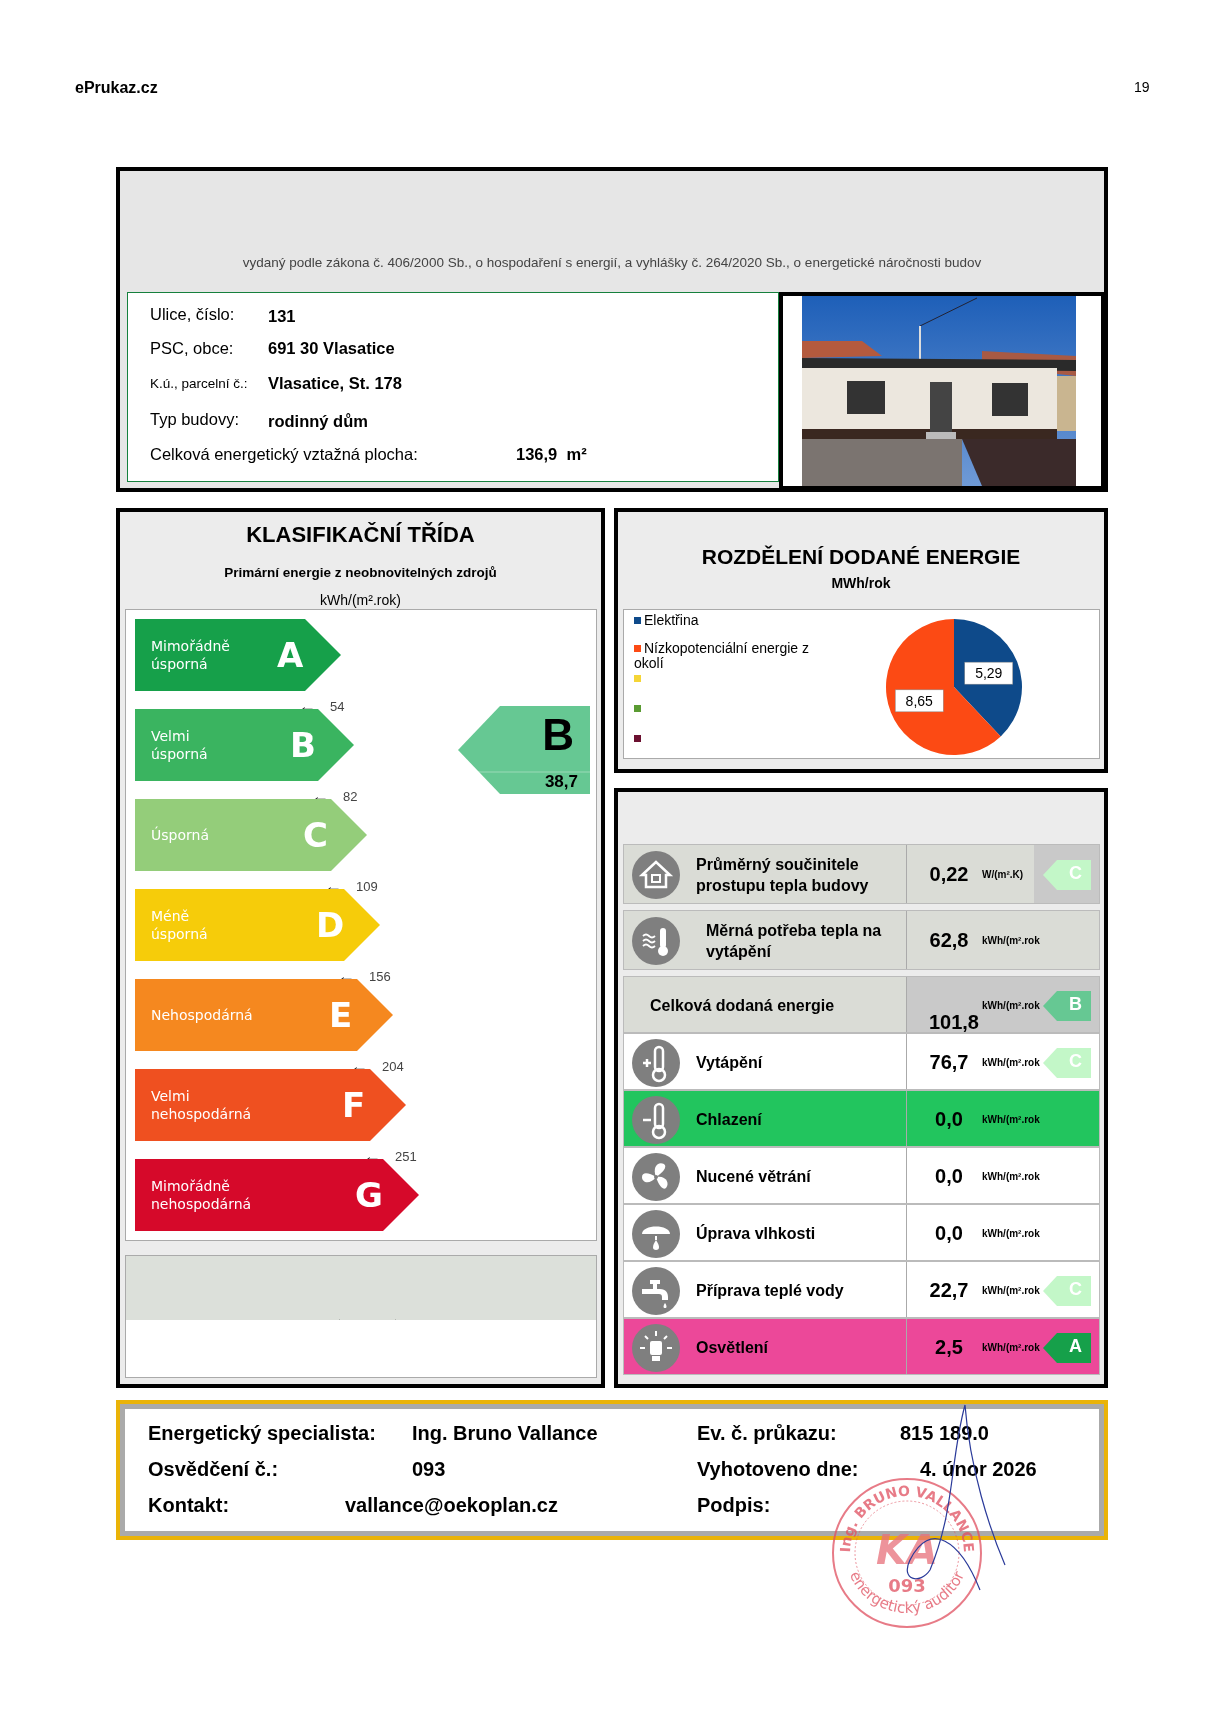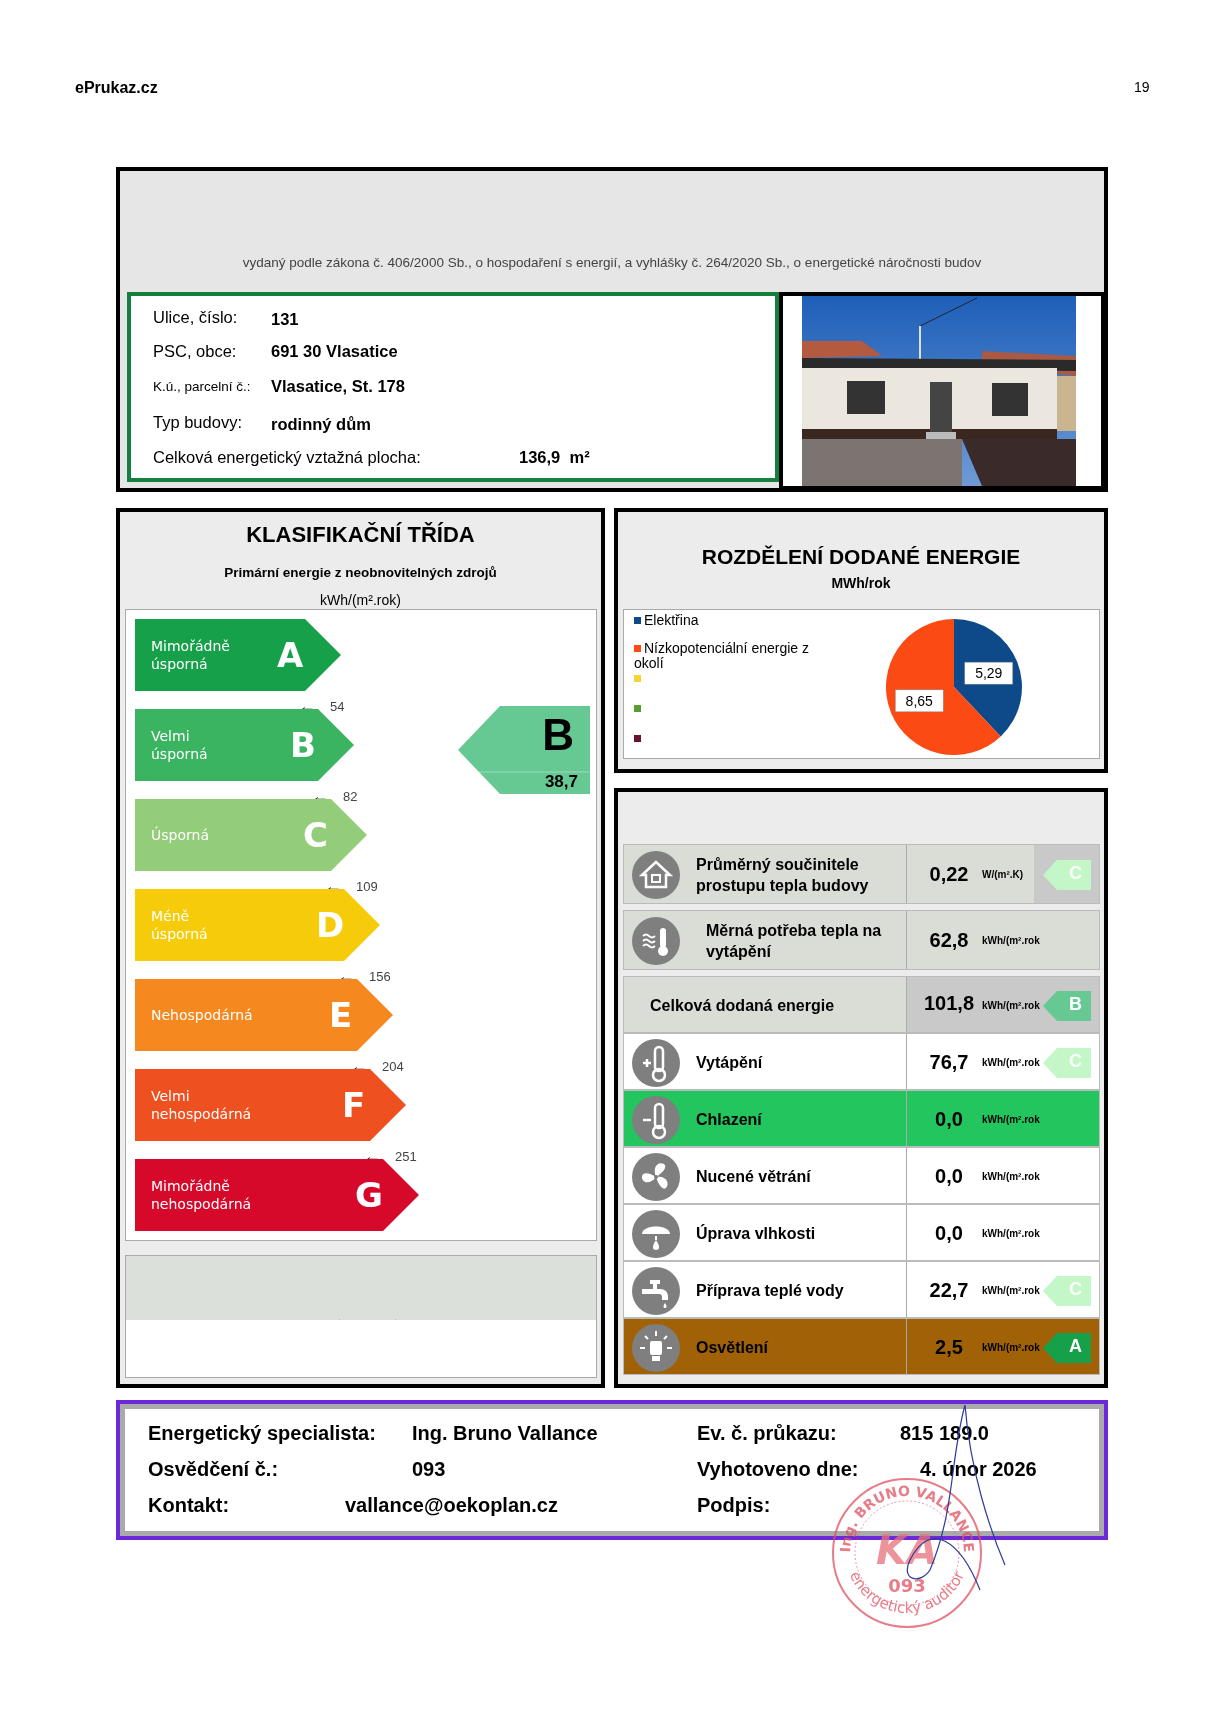--- a/index.html
+++ b/index.html
@@ -7,21 +7,21 @@
   body { position: relative; font-family: "Liberation Sans", sans-serif; color: #000; overflow: hidden; }
   .abs { position: absolute; }
 
   .site { left: 75px; top: 79px; font-size: 16px; font-weight: bold; }
   .pagenum { left: 1134px; top: 79px; font-size: 14px; }
 
   
   .hdr { left: 116px; top: 167px; width: 992px; height: 325px; border: 4px solid #000; background: #e6e6e6; }
   .hdr-title { left: 0; top: 18px; width: 100%; text-align: center; font-size: 35px; font-weight: 900; letter-spacing: 0.5px; font-family: "DejaVu Sans", sans-serif; }
   .hdr-sub { left: 0; top: 84px; width: 100%; text-align: center; font-size: 13.5px; color: #444; }
-  .info { left: 7px; top: 121px; width: 652px; height: 190px; background: #fff; border: 4px solid #15803d; }
+  .info { left: 7px; top: 121px; width: 652px; height: 190px; background: #fff; border: 1px solid #15803d; }
   .info-row { position: absolute; left: 22px; font-size: 16.5px; }
   .info-row .lbl { position: absolute; left: 0; white-space: nowrap; }
   .info-row .val { position: absolute; white-space: nowrap; font-weight: bold; }
   .photo-frame { left: 659px; top: 121px; width: 326px; height: 198px; border: 4px solid #000; background: #fff; }
   .photo { position: absolute; left: 19px; top: 0; width: 274px; height: 190px; overflow: hidden; }
 
   
   .cls { left: 116px; top: 508px; width: 489px; height: 880px; border: 4px solid #000; background: #ececec; }
   .cls-title { left: 0; top: 10px; width: 100%; text-align: center; font-size: 22px; font-weight: bold; }
   .cls-sub { left: 0; top: 53px; width: 100%; text-align: center; font-size: 13.5px; font-weight: bold; }
@@ -53,21 +53,21 @@
   .ind-row { position: absolute; left: 5px; width: 477px; border: 1px solid #bbb; }
   .ind-row .ico { position: absolute; left: 8px; width: 48px; height: 48px; border-radius: 50%; background: #7f7f7f; }
   .ind-row .lbl { position: absolute; left: 72px; font-size: 16px; font-weight: bold; line-height: 21px; }
   .ind-row .vsep { position: absolute; left: 282px; top: 0; bottom: 0; width: 1px; background: #aaa; }
   .ind-row .val { position: absolute; left: 295px; width: 60px; text-align: center; font-size: 20px; font-weight: bold; }
   .ind-row .unit { position: absolute; left: 358px; font-size: 10px; font-weight: bold; white-space: nowrap; width: 58px; overflow: hidden; }
   .ind-row .badge { position: absolute; right: 8px; width: 48px; height: 30px; }
   .ind-row .badge span { position: absolute; right: 9px; top: 3px; font-size: 18px; font-weight: bold; color: #fff; }
 
   
-  .foot { left: 116px; top: 1400px; width: 992px; height: 140px; border: 4px solid #6d28d9; background: #fff; box-shadow: inset 0 0 0 5px #aaa; }
+  .foot { left: 116px; top: 1400px; width: 992px; height: 140px; border: 4px solid #eab308; background: #fff; box-shadow: inset 0 0 0 5px #aaa; }
   .ft { position: absolute; font-size: 20px; font-weight: bold; white-space: nowrap; }
   .stamp { left: 828px; top: 1474px; width: 158px; height: 158px; }
   .sig { left: 870px; top: 1400px; width: 140px; height: 200px; }
 </style>
 </head>
 <body>
 
 <div class="abs site">ePrukaz.cz</div>
 <div class="abs pagenum">19</div>
 
@@ -261,21 +261,21 @@
         </svg></div>
       <div class="lbl" style="left:72px;top:9px;margin-left:10px;"><span>Měrná potřeba tepla na</span><br><span>vytápění</span></div>
       <div class="vsep"></div>
       <div class="val" style="top:18px;">62,8</div>
       <div class="unit" style="top:24px;">kWh/(m².rok</div>
     </div>
     <div class="ind-row" style="top: 184px; height: 57px; background: rgb(218, 220, 214);">
       <div class="lbl" style="left:26px;top:17.5px;"><span>Celková dodaná energie</span></div>
       <div class="vsep"></div>
       <div style="position:absolute;left:283px;top:0;right:0;bottom:0;background:#c9c9c9;"></div>
-      <div class="val" style="top:15px;">101,8</div>
+      <div class="val" style="top:34px;text-align:right;">101,8</div>
       <div class="unit" style="top:22.5px;">kWh/(m².rok</div>
       <div class="badge" style="top:13.5px;">
         <svg width="48" height="30" style="position:absolute;left:0;top:0;">
           <polygon points="0,15 14,0 48,0 48,30 14,30" fill="#66c893"></polygon>
         </svg>
         <span>B</span>
       </div>
     </div>
     <div class="ind-row" style="top: 241px; height: 57px; background: rgb(255, 255, 255);">
       <div class="ico" style="top:4.5px;"><svg width="48" height="48">
@@ -341,21 +341,21 @@
       <div class="vsep"></div>
       <div class="val" style="top:16.5px;">22,7</div>
       <div class="unit" style="top:22.5px;">kWh/(m².rok</div>
       <div class="badge" style="top:13.5px;">
         <svg width="48" height="30" style="position:absolute;left:0;top:0;">
           <polygon points="0,15 14,0 48,0 48,30 14,30" fill="#c3f7c8"></polygon>
         </svg>
         <span>C</span>
       </div>
     </div>
-    <div class="ind-row" style="top: 526px; height: 57px; background: #a16207; text-decoration: underline;">
+    <div class="ind-row" style="top: 526px; height: 57px; background: #ec4899; text-decoration: underline;">
       <div class="ico" style="top:4.5px;"><svg width="48" height="48">
           <rect x="18" y="17" width="12" height="14" rx="2" fill="#fff"></rect>
           <rect x="20" y="32" width="8" height="5" fill="#fff"></rect>
           <path d="M24 7 v5 M13 12 l3 3 M35 12 l-3 3 M8 24 h5 M35 24 h5" stroke="#fff" stroke-width="2"></path>
         </svg></div>
       <div class="lbl" style="left:72px;top:17.5px;"><span>Osvětlení</span></div>
       <div class="vsep"></div>
       <div class="val" style="top:16.5px;">2,5</div>
       <div class="unit" style="top:22.5px;">kWh/(m².rok</div>
       <div class="badge" style="top:13.5px;">

